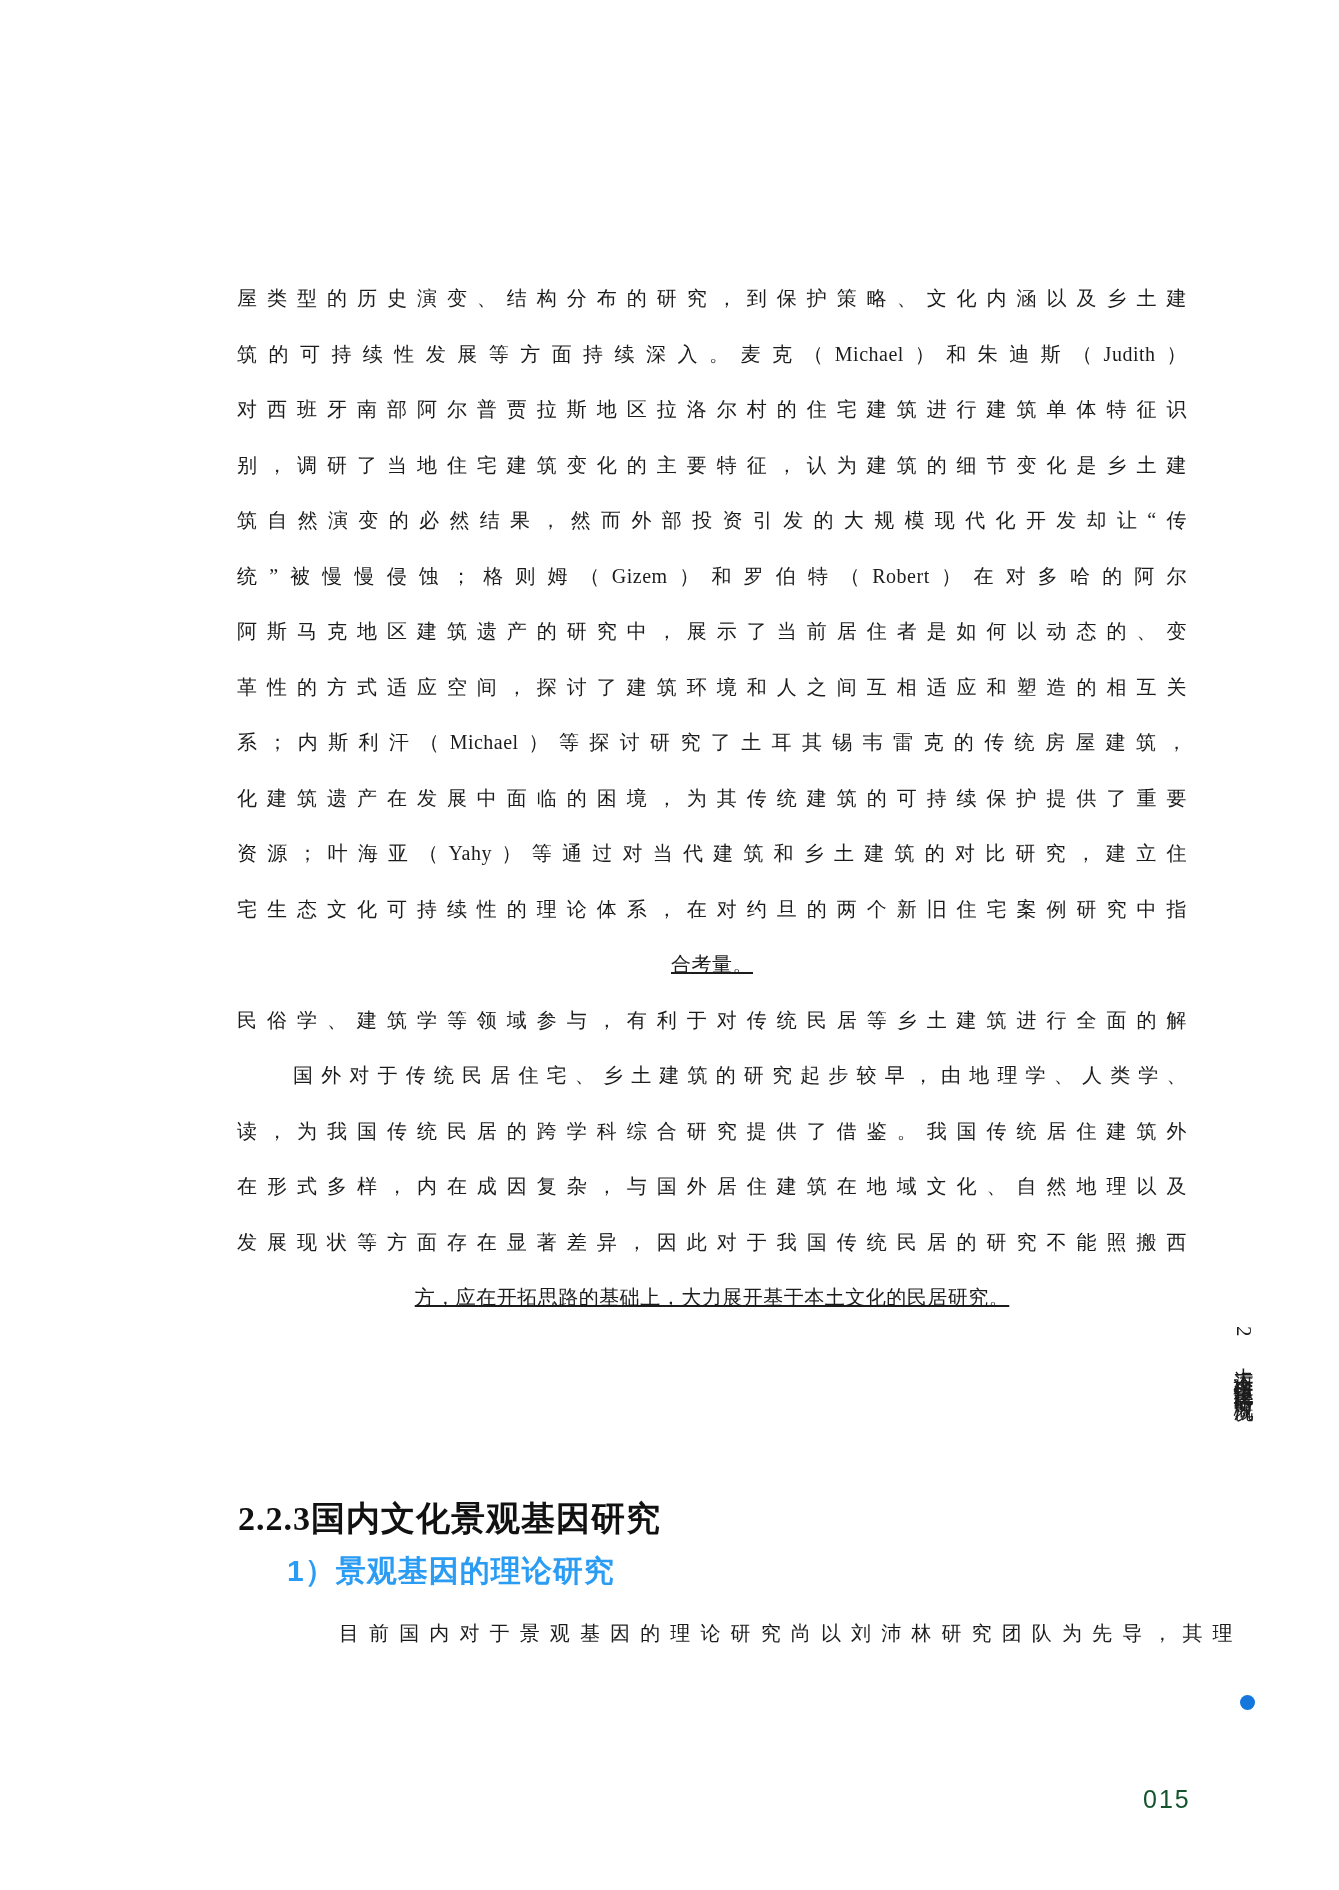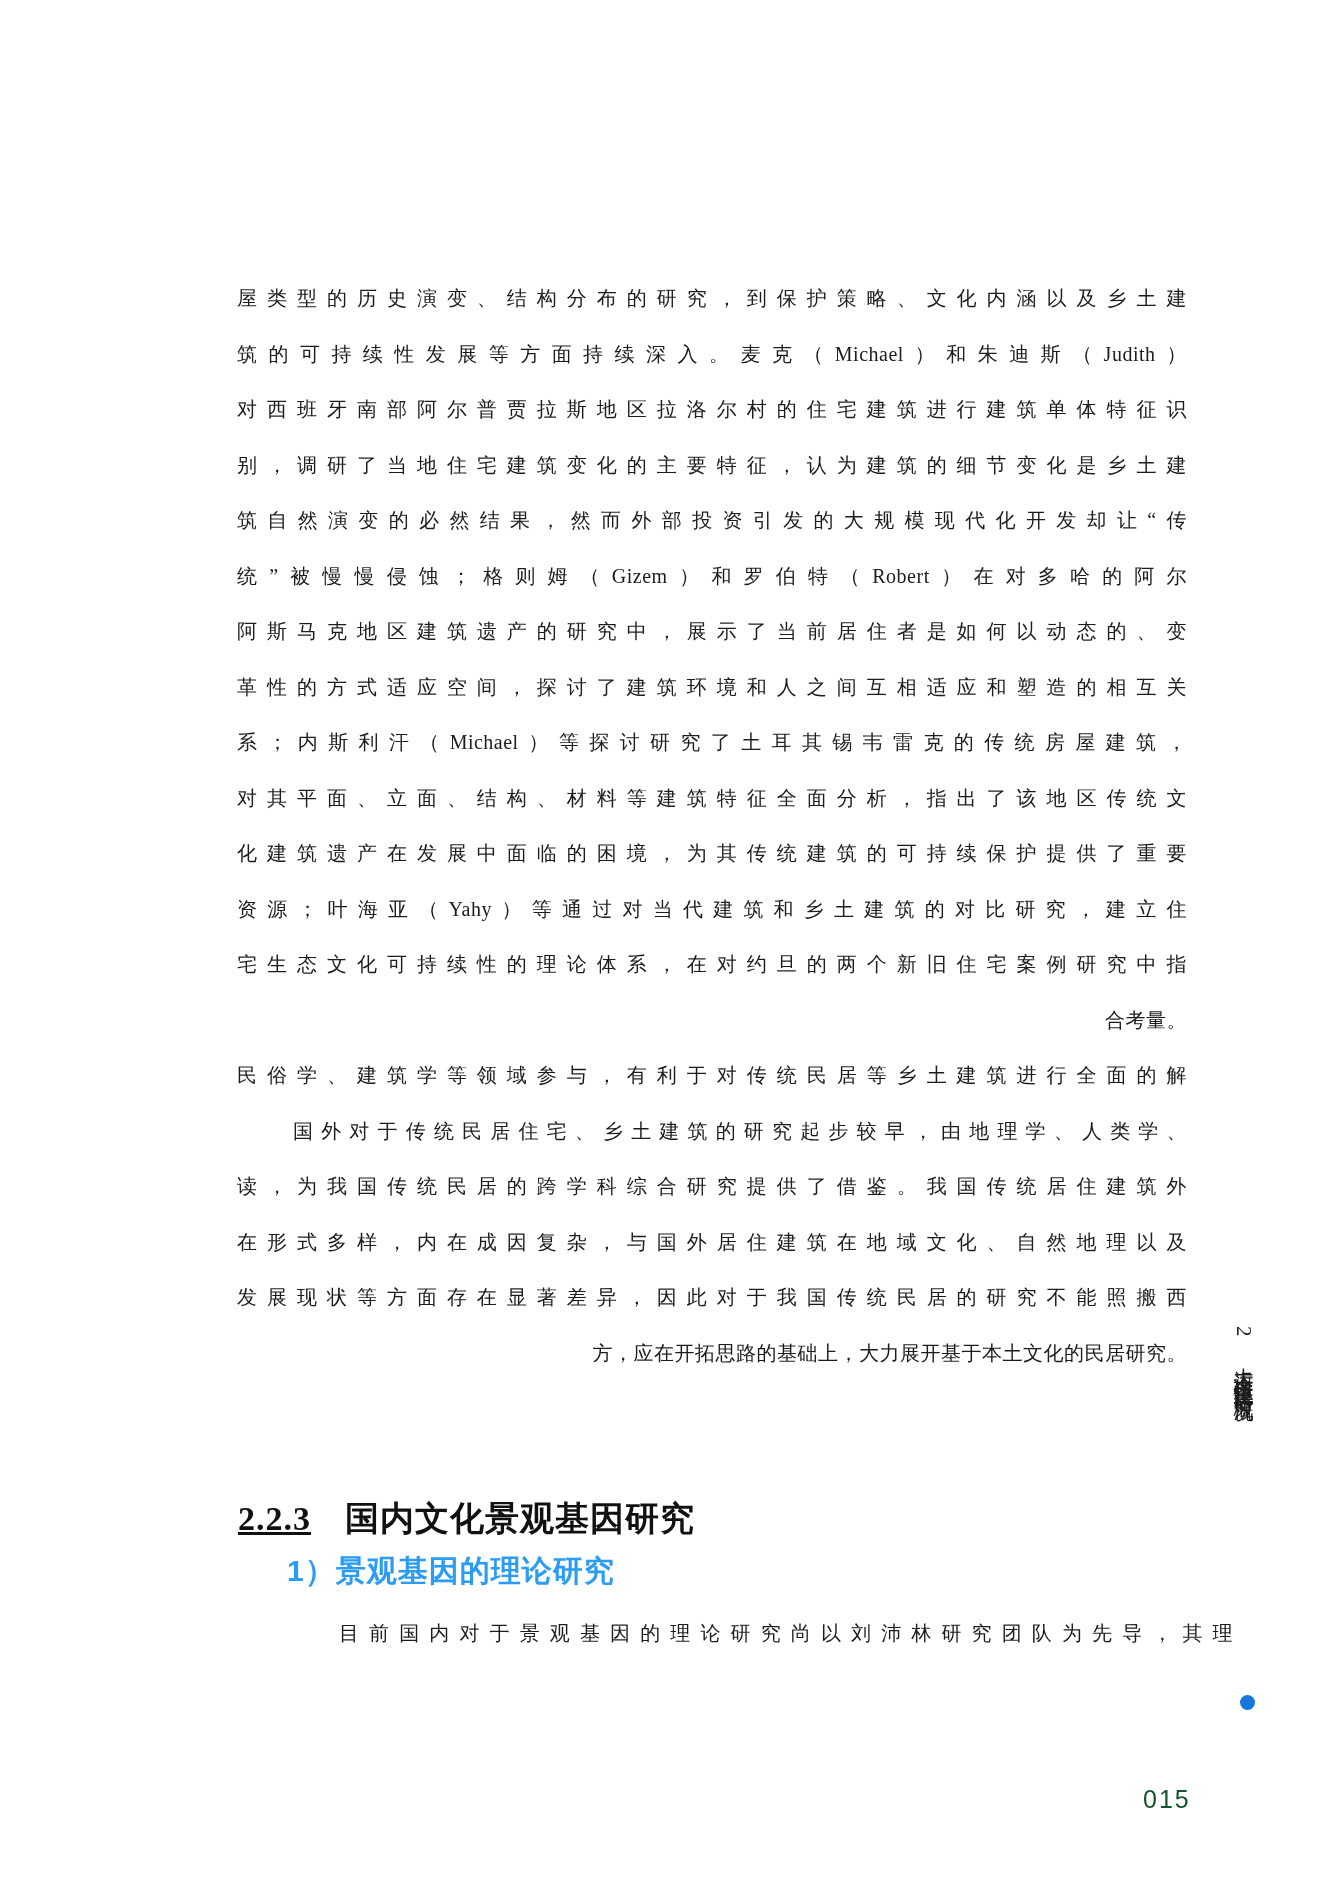--- a/index.html
+++ b/index.html
@@ -22,34 +22,34 @@
   .para { margin: 0; padding: 0; }
   .line {
     height: 55.5px;
     line-height: 55.5px;
     font-size: 20px;
     letter-spacing: 0.5px;
     white-space: normal;
     overflow: visible;
   }
   .line.full  { text-align: justify; text-align-last: justify; }
-  .line.end   { text-align: right; }
+  .line.end   { text-align: center; text-decoration: underline; }
   .line.indent { text-indent: 56px; }
 
   
   .section-heading {
     position: absolute;
     left: 238px; top: 1496px;
     height: 46px; line-height: 46px;
     font-size: 34px;
     font-weight: bold;
     color: #111111;
     font-family: "Liberation Serif", "DejaVu Serif", serif;
   }
-  .section-heading .num { margin-right: 34px; letter-spacing: 1px; text-decoration: underline; }
+  .section-heading .num { letter-spacing: 1px; }
   .section-heading .ttl { letter-spacing: 1px; }
 
   
   .subsection-heading {
     position: absolute;
     left: 287px; top: 1549px;
     height: 44px; line-height: 44px;
     font-size: 30px;
     font-weight: bold;
     font-family: "Liberation Sans", "DejaVu Sans", sans-serif;
@@ -109,21 +109,20 @@
     <div class="para">
       <div class="line full">屋类型的历史演变、结构分布的研究，到保护策略、文化内涵以及乡土建</div>
       <div class="line full">筑的可持续性发展等方面持续深入。麦克（Michael）和朱迪斯（Judith）</div>
       <div class="line full">对西班牙南部阿尔普贾拉斯地区拉洛尔村的住宅建筑进行建筑单体特征识</div>
       <div class="line full">别，调研了当地住宅建筑变化的主要特征，认为建筑的细节变化是乡土建</div>
       <div class="line full">筑自然演变的必然结果，然而外部投资引发的大规模现代化开发却让“传</div>
       <div class="line full">统”被慢慢侵蚀；格则姆（Gizem）和罗伯特（Robert）在对多哈的阿尔</div>
       <div class="line full">阿斯马克地区建筑遗产的研究中，展示了当前居住者是如何以动态的、变</div>
       <div class="line full">革性的方式适应空间，探讨了建筑环境和人之间互相适应和塑造的相互关</div>
       <div class="line full">系；内斯利汗（Michael）等探讨研究了土耳其锡韦雷克的传统房屋建筑，</div>
-      <div class="line full">对其平面、立面、结构、材料等建筑特征全面分析，指出了该地区传统文</div>
       <div class="line full">化建筑遗产在发展中面临的困境，为其传统建筑的可持续保护提供了重要</div>
       <div class="line full">资源；叶海亚（Yahy）等通过对当代建筑和乡土建筑的对比研究，建立住</div>
       <div class="line full">宅生态文化可持续性的理论体系，在对约旦的两个新旧住宅案例研究中指</div>
       <div class="line end">合考量。</div>
     </div>
 
     <div class="para">
       <div class="line full">民俗学、建筑学等领域参与，有利于对传统民居等乡土建筑进行全面的解</div>
       <div class="line full indent">国外对于传统民居住宅、乡土建筑的研究起步较早，由地理学、人类学、</div>
       <div class="line full">读，为我国传统民居的跨学科综合研究提供了借鉴。我国传统居住建筑外</div>

